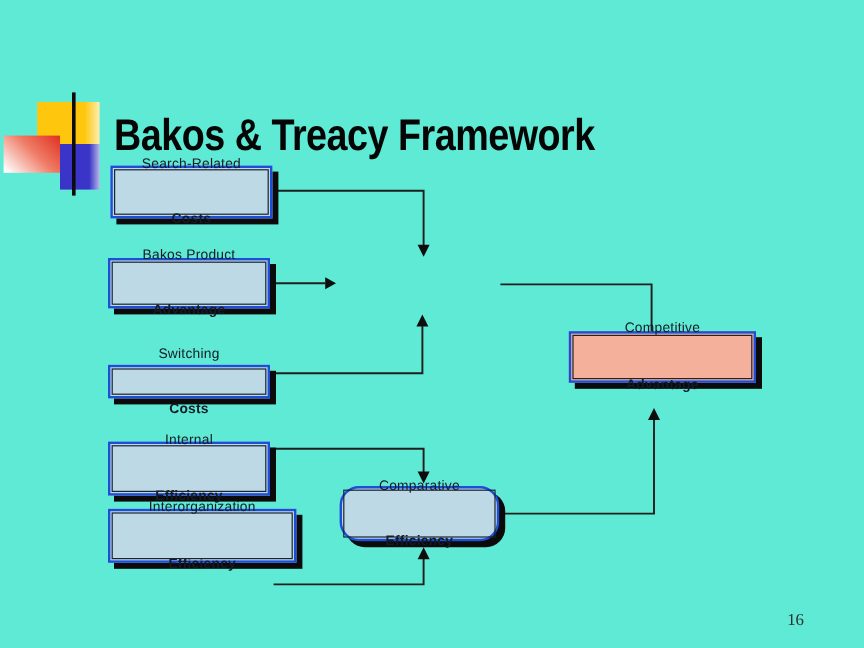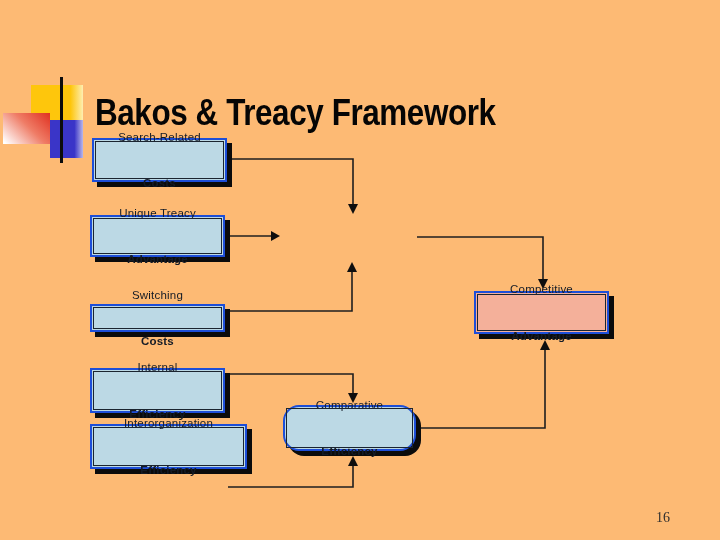--- a/index.html
+++ b/index.html
@@ -1,17 +1,17 @@
 <!DOCTYPE html>
 <html><head>
 <meta charset="utf-8">
 <style>
   html,body{margin:0;padding:0;background:#888;}
   .slide{
-    position:relative;width:720px;height:540px;background:#fdba74;
+    position:relative;width:720px;height:540px;background:#5eead4;
     overflow:hidden;font-family:"Liberation Sans",sans-serif;
   }
   
   .deco-yellow{position:absolute;left:31px;top:85px;width:52px;height:35px;
     background:linear-gradient(90deg,#fec60c 0%,#fec60c 76%,#fdeeb2 100%);z-index:1;}
   .deco-red{position:absolute;left:3px;top:113px;width:47px;height:31px;
     background:linear-gradient(225deg,#e03020 0%,#ef7c66 45%,#ffffff 96%);z-index:2;}
   .deco-blue{position:absolute;left:50px;top:120px;width:33px;height:38px;
     background:linear-gradient(90deg,#3a35c8 0%,#3a35c8 74%,#b9b7e8 100%);z-index:3;}
   .deco-line{position:absolute;left:60px;top:77px;width:3px;height:86px;background:#0c0c0c;z-index:4;}
@@ -78,21 +78,21 @@
     <path d="M416 428 H545 V349"></path>
     <polygon points="540,350 550,350 545,340"></polygon>
   </svg>
 
   <div class="node" style="left:92px;top:138px;width:135px;height:44px;">
     <span class="l1">Search-Related</span>
     <span class="l2">Costs</span>
   </div>
 
   <div class="node" style="left:90px;top:215px;width:135px;height:42px;">
-    <span class="l1">Unique Treacy</span>
+    <span class="l1">Bakos Product</span>
     <span class="l2">Advantage</span>
   </div>
 
   <div class="node" style="left:90px;top:304px;width:135px;height:28px;">
     <span class="l1">Switching</span>
     <span class="l2">Costs</span>
   </div>
 
   <div class="node" style="left:90px;top:368px;width:135px;height:45px;">
     <span class="l1">Internal</span>
@@ -103,20 +103,20 @@
     <span class="l1">Interorganization</span>
     <span class="l2">Efficiency</span>
   </div>
 
 
   <div class="node" style="left:283px;top:405px;width:133px;height:46px;border-radius:16px;">
     <span class="l1">Comparative</span>
     <span class="l2">Efficiency</span>
   </div>
 
-  <div class="node salmon" style="left:474px;top:291px;width:135px;height:43px;">
+  <div class="node salmon" style="left:474px;top:276px;width:156px;height:43px;">
     <span class="l1">Competitive</span>
     <span class="l2">Advantage</span>
   </div>
 
   <div class="pagenum">16</div>
 
 </div>
 
 </body></html>

